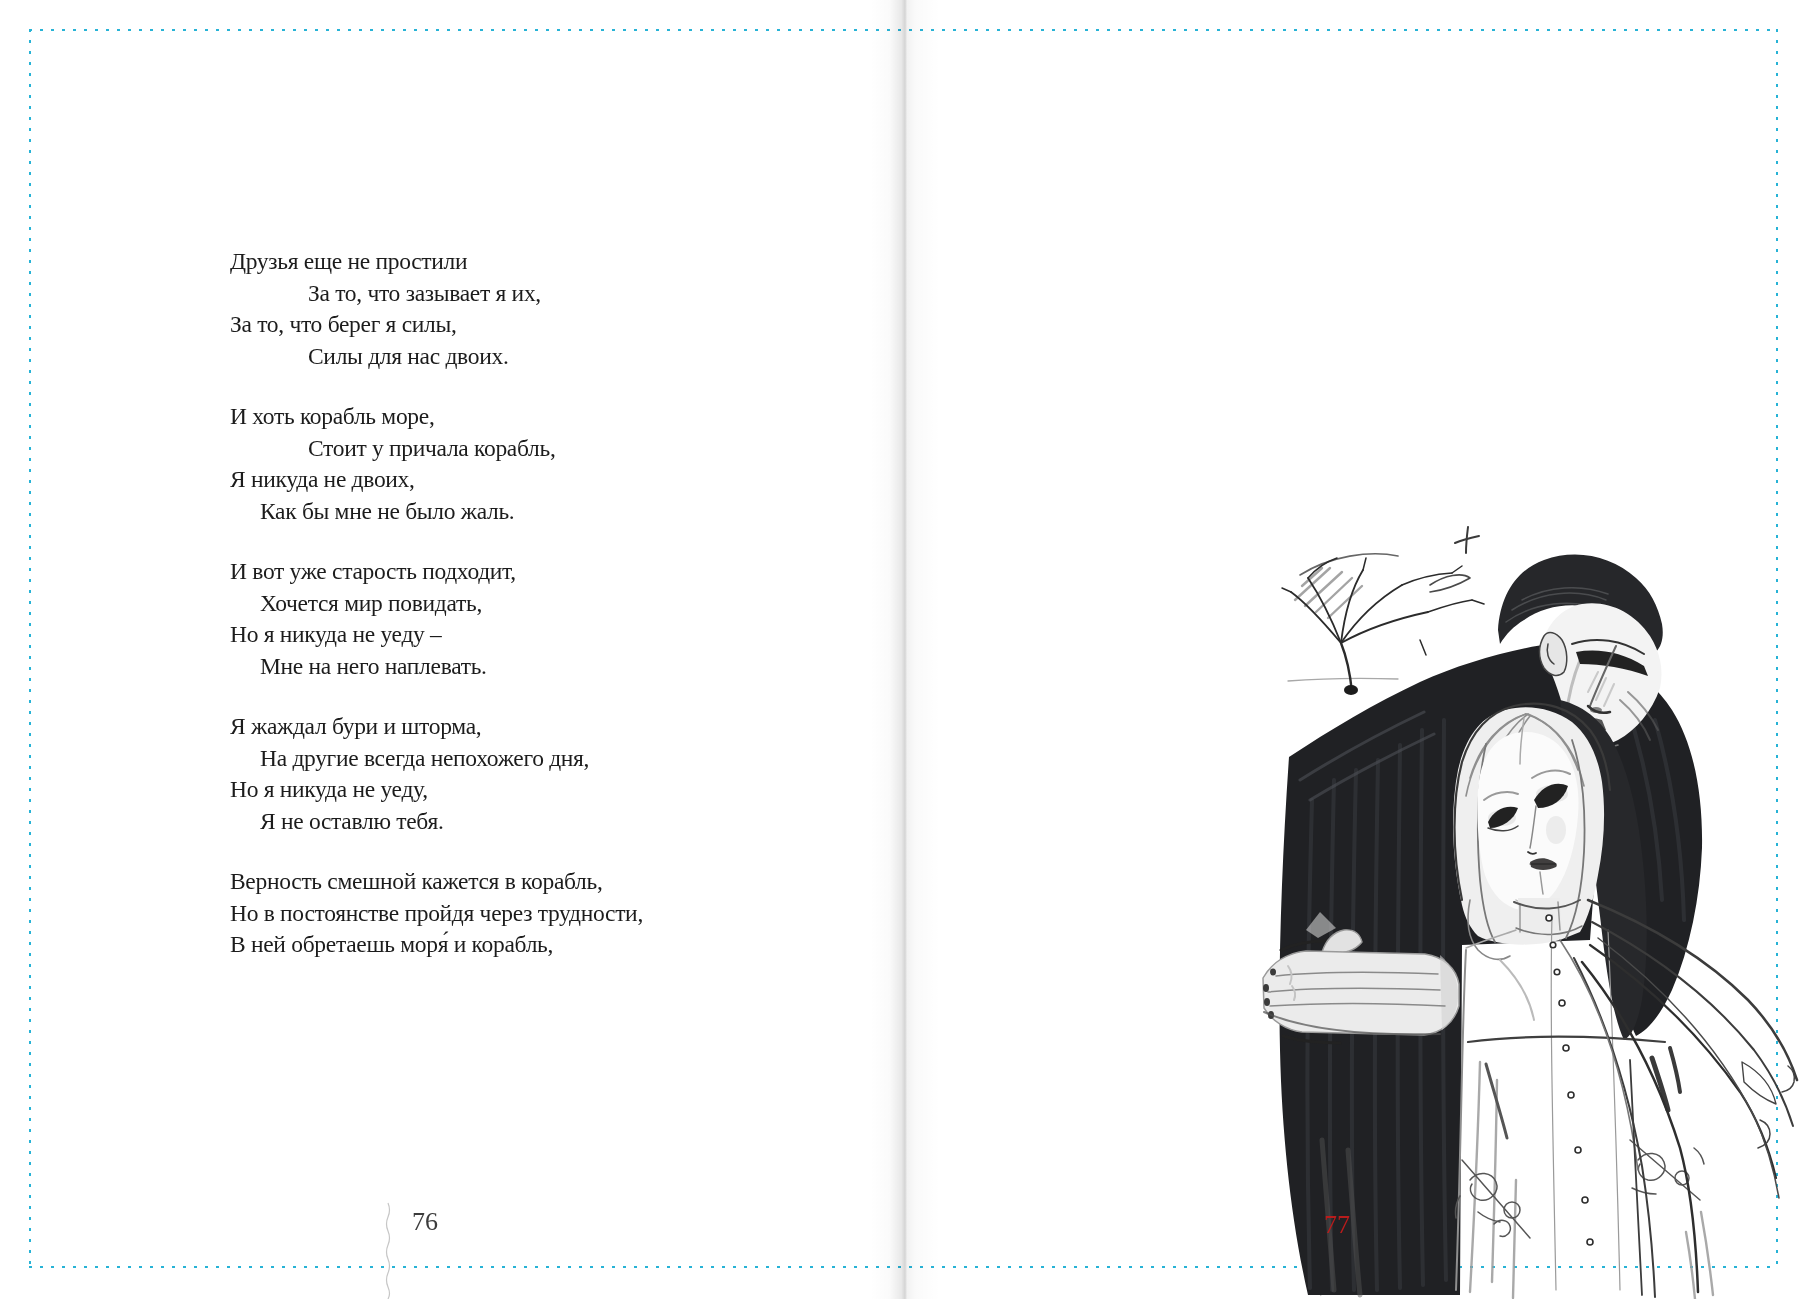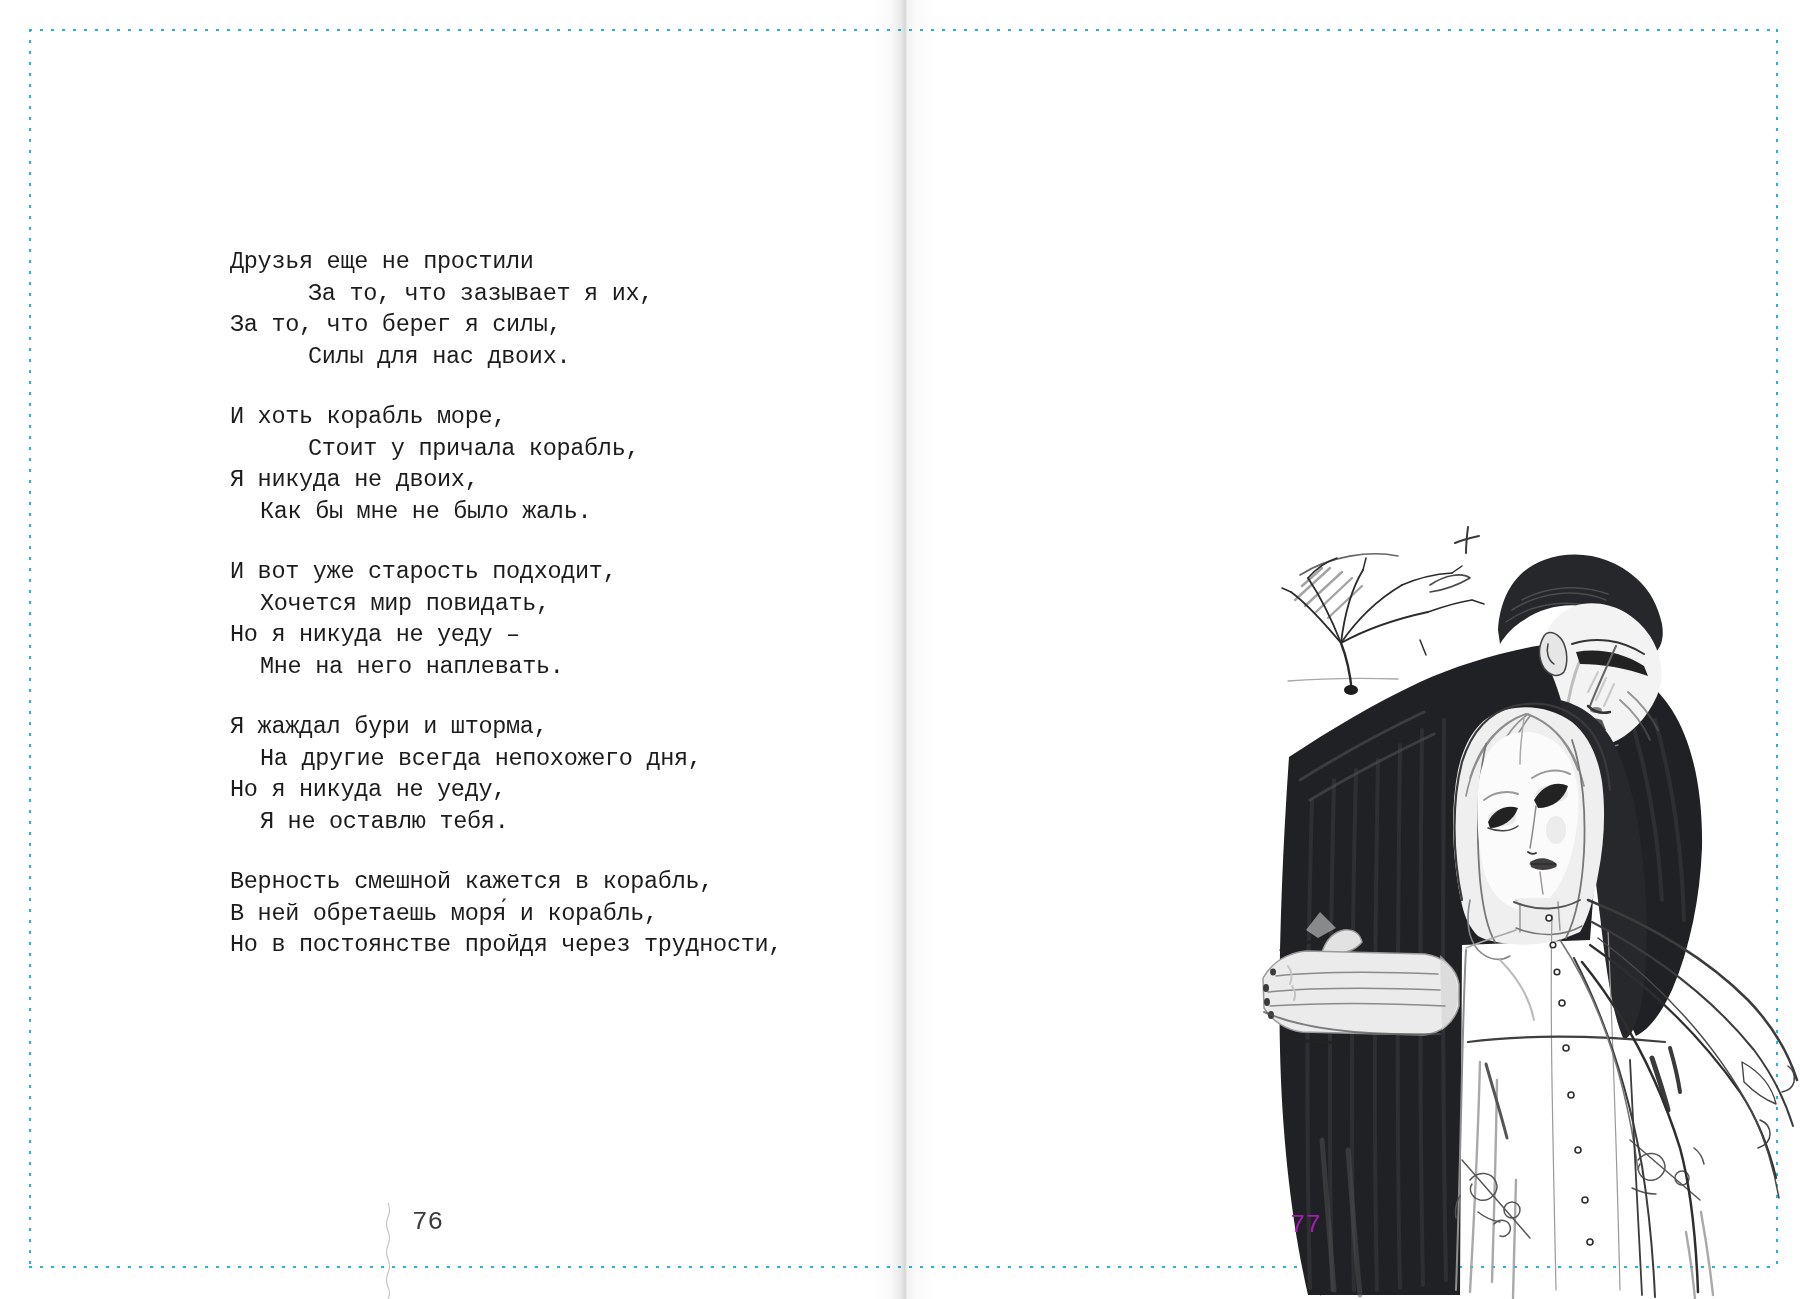--- a/index.html
+++ b/index.html
@@ -1,21 +1,21 @@
 <!DOCTYPE html>
 <html><head>
 <meta charset="utf-8">
 <style>
   html,body{margin:0;padding:0;background:#ffffff;}
   .canvas{
     position:relative;
     width:1807px;height:1299px;
     background:#ffffff;
     overflow:hidden;
-    font-family:Liberation Mono, monospace;
+    font-family:Liberation Serif, serif;
     border-radius:19px;
   }
   
   .trim{position:absolute;z-index:1;}
   .trim.h{left:29px;width:1748px;height:2px;
     background:repeating-linear-gradient(90deg,#27b3d6 0 3px,transparent 3px 11px);}
   .trim.v{top:29px;height:1238px;width:2px;
     background:repeating-linear-gradient(180deg,#27b3d6 0 3px,transparent 3px 11px);}
   .trim.top{top:29px;}
   .trim.bottom{top:1266px;}
@@ -39,21 +39,21 @@
     font-size:23.5px;line-height:31.5px;letter-spacing:-0.3px;
     color:#1c1c1c;white-space:nowrap;
   }
   .stanza{margin-bottom:29px;}
   .line.indent-none{padding-left:0;}
   .line.indent-medium{padding-left:30px;}
   .line.indent-deep{padding-left:78px;}
   
   .folio{position:absolute;z-index:6;font-size:26px;line-height:26px;}
   .folio.left{left:412px;top:1209px;color:#3c3c3c;}
-  .folio.right{left:1290px;top:1212px;color:#a21caf;text-align:right;}
+  .folio.right{left:1324px;top:1212px;color:#b91c1c;text-align:right;}
   
   .guides{position:absolute;left:0;top:0;z-index:4;pointer-events:none;}
   
   .illus{position:absolute;left:1050px;top:440px;z-index:5;}
 </style>
 </head>
 <body>
 
 <div class="canvas">
 
@@ -84,22 +84,22 @@
         <div class="line indent-medium">Мне на него наплевать.</div>
       </div>
       <div class="stanza">
         <div class="line indent-none">Я жаждал бури и шторма,</div>
         <div class="line indent-medium">На другие всегда непохожего дня,</div>
         <div class="line indent-none">Но я никуда не уеду,</div>
         <div class="line indent-medium">Я не оставлю тебя.</div>
       </div>
       <div class="stanza">
         <div class="line indent-none">Верность смешной кажется в корабль,</div>
+        <div class="line indent-none">Но в постоянстве пройдя через трудности,</div>
         <div class="line indent-none">В ней обретаешь моря́ и корабль,</div>
-        <div class="line indent-none">Но в постоянстве пройдя через трудности,</div>
       </div>
     </div>
 
   <svg class="guides" width="1807" height="1299" viewBox="0 0 1807 1299">
     <path d="M388,1203 q3,7 0,14 t0,14 t0,14 t0,14 t0,14 t0,14 t0,12" fill="none" stroke="#c6c6c6" stroke-width="1.2"></path>
     <path d="M1321,1186 q3,7 0,14 t0,14 t0,14 t0,14 t0,14 t0,14 t0,14 t0,12" fill="none" stroke="#c6c6c6" stroke-width="1.2"></path>
   </svg>
 
   <svg class="illus" width="757" height="859" viewBox="1050 440 757 859" stroke-linecap="round" stroke-linejoin="round">
 

